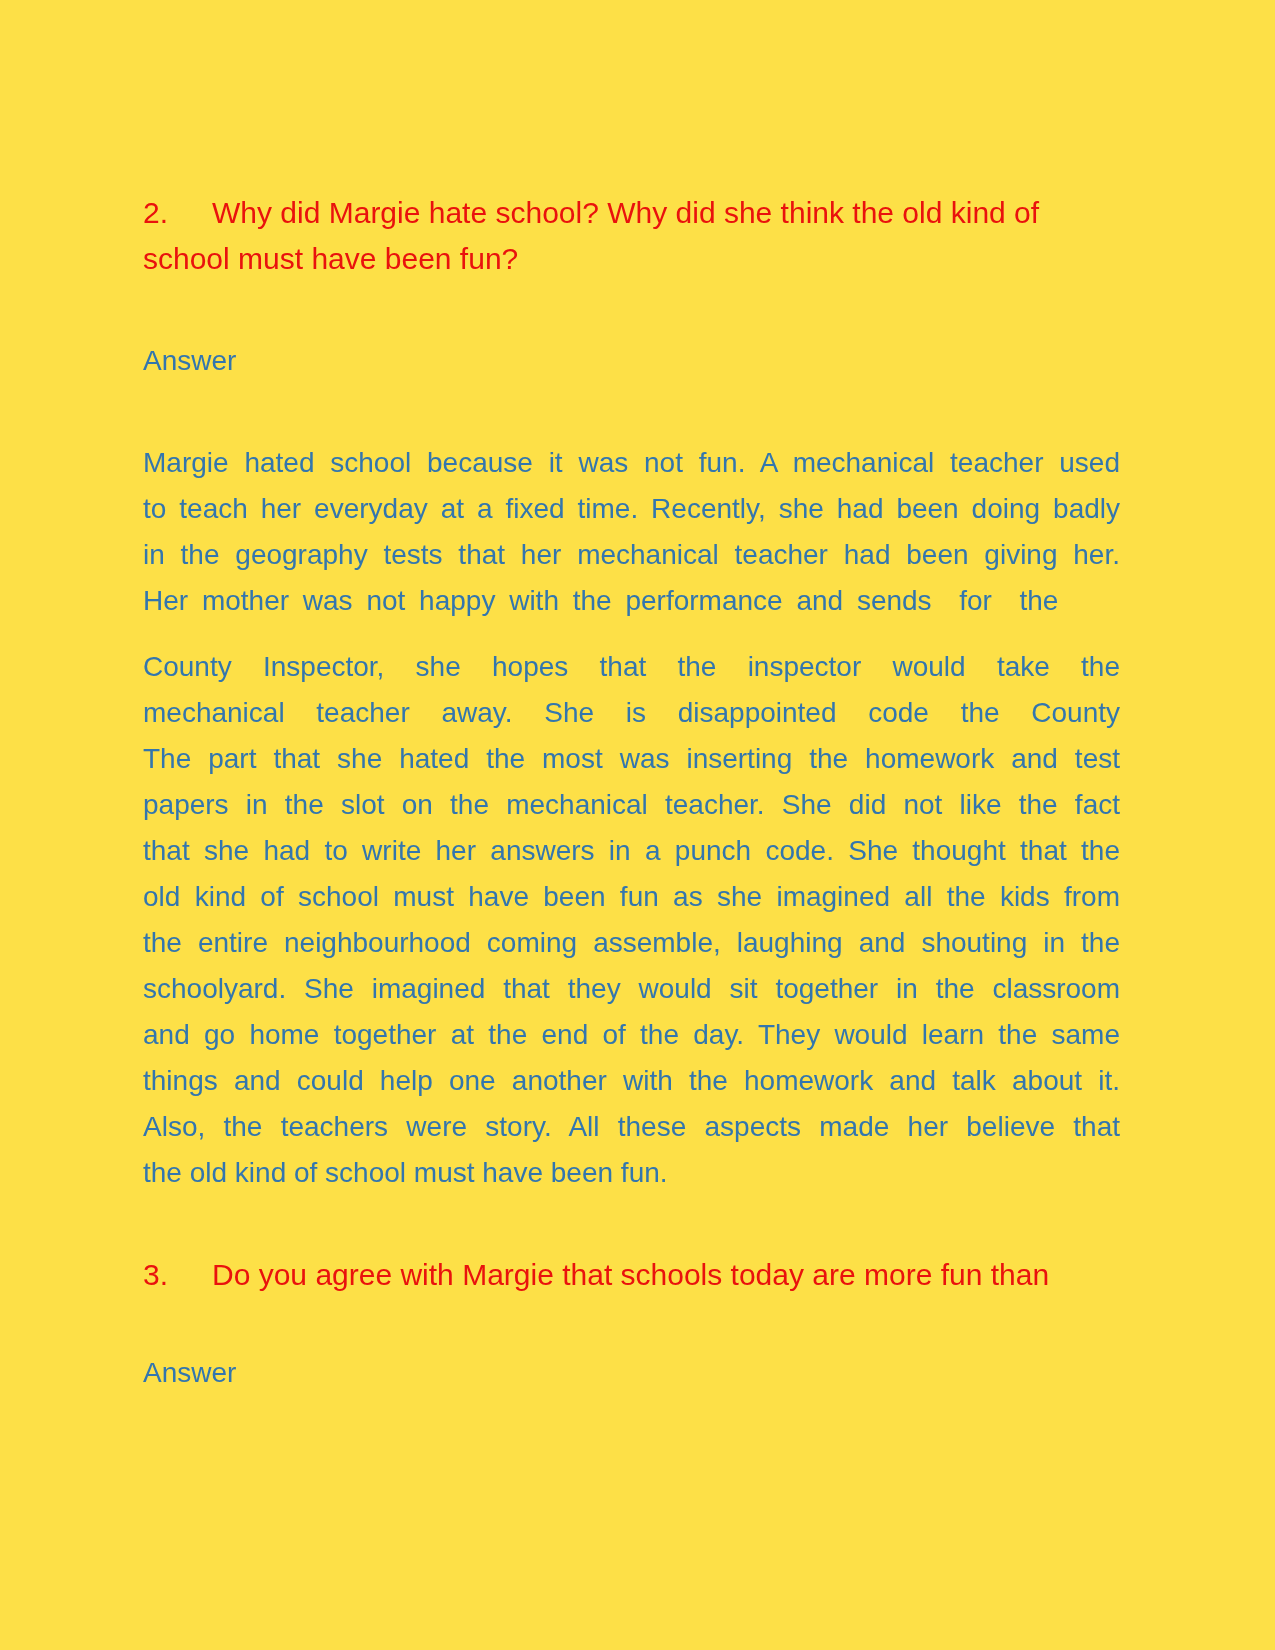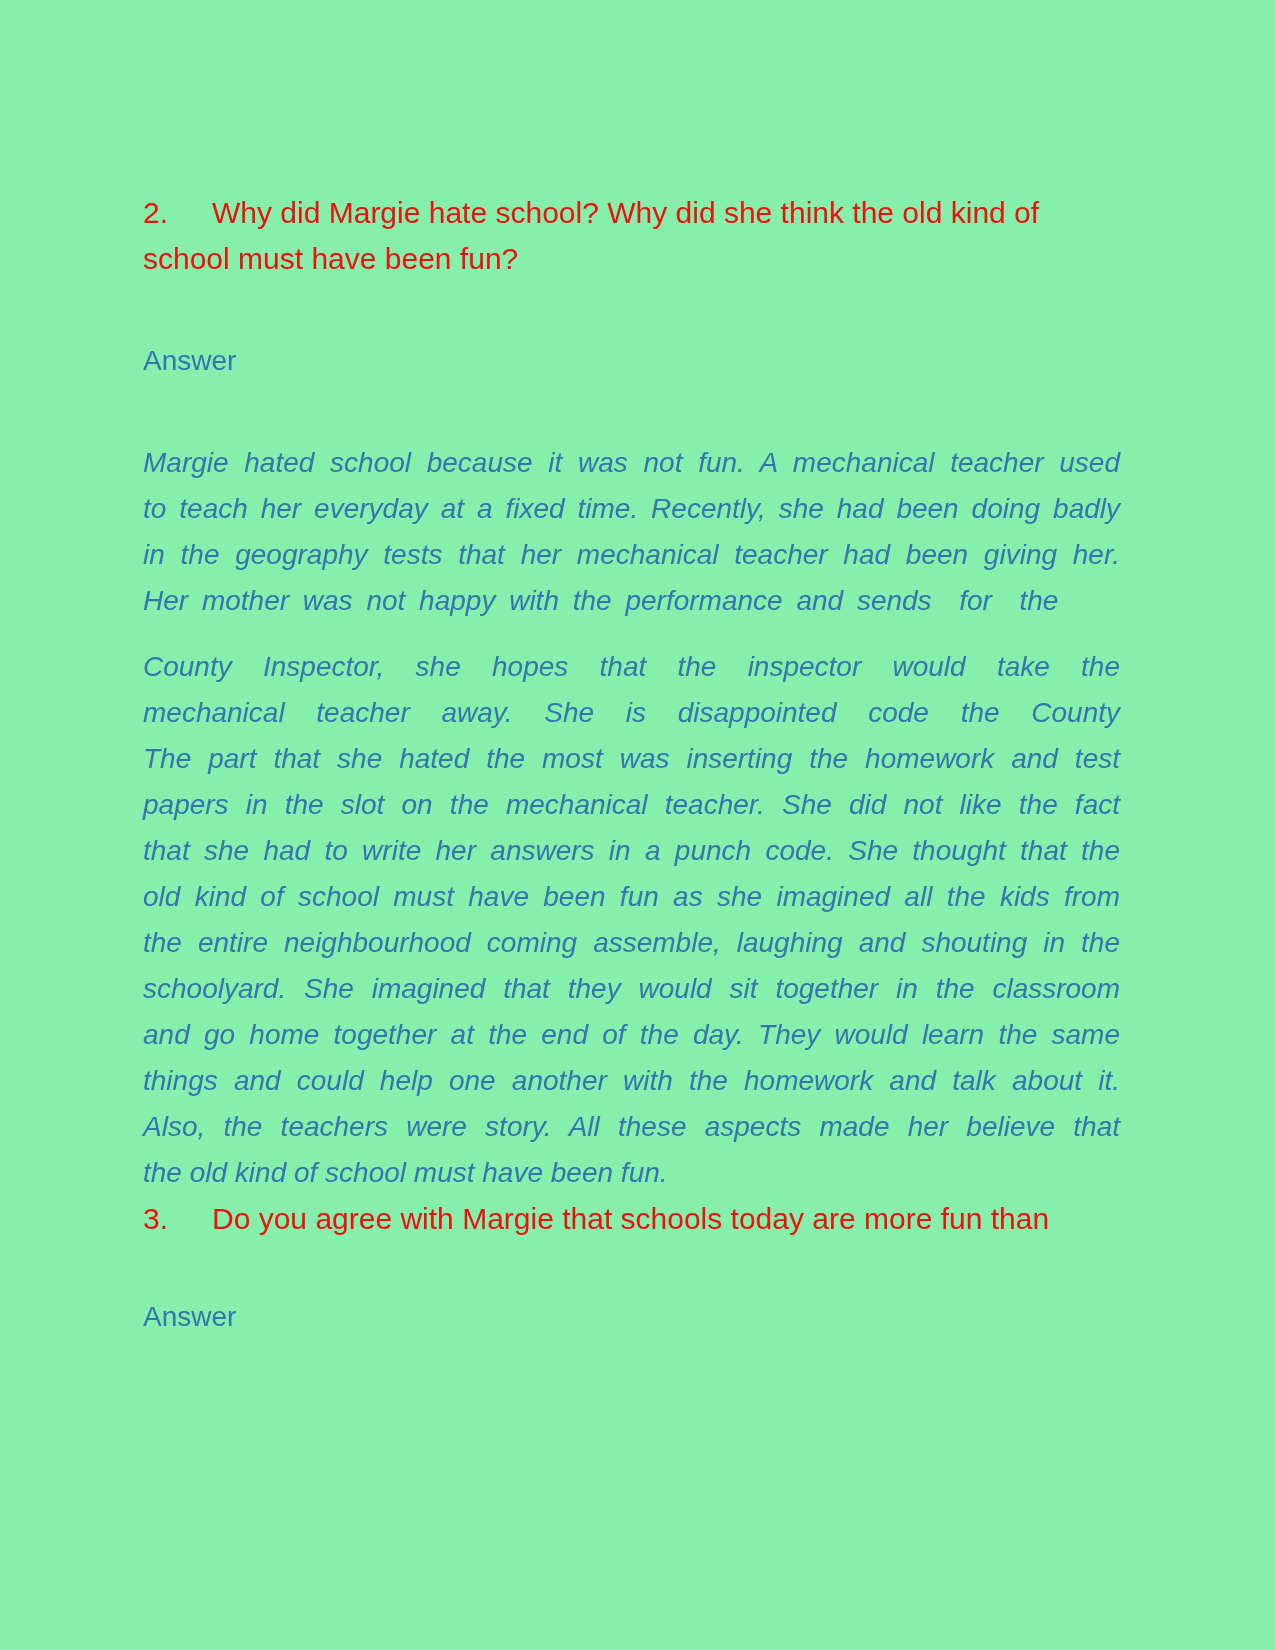--- a/index.html
+++ b/index.html
@@ -4,21 +4,21 @@
 <style>
   html, body {
     margin: 0;
     padding: 0;
     background: #ffffff;
   }
   .page {
     position: relative;
     width: 1275px;
     height: 1650px;
-    background: #86efac;
+    background: #fde047;
     box-sizing: border-box;
     padding: 190px 155px 0 143px;
     font-family: "Liberation Sans", "DejaVu Sans", sans-serif;
     overflow: hidden;
   }
   .question {
     color: #e9120d;
     font-size: 30px;
     line-height: 46px;
   }
@@ -33,31 +33,31 @@
     line-height: 46px;
     margin-top: 56px;
   }
   .answer-body {
     color: #3376ae;
     font-size: 28px;
     line-height: 46px;
   }
   .para1 { margin-top: 56px; }
   .para2 { margin-top: 20px; }
-  .line { min-height: 46px; font-style: italic; }
+  .line { min-height: 46px; }
   .j {
     text-align: justify;
     text-align-last: justify;
     -moz-text-align-last: justify;
   }
   .gapped {
     white-space: pre-wrap;
     word-spacing: 6px;
   }
-  .question3 { }
+  .question3 { margin-top: 56px; }
   .answer-label-3 { margin-top: 52px; }
 </style>
 </head>
 <body>
 
 <div class="page">
 
   <div class="question question2">
     <div class="qline">
       <span class="qnum">2.</span><span>Why did Margie hate school? Why did she think the old kind of</span>

